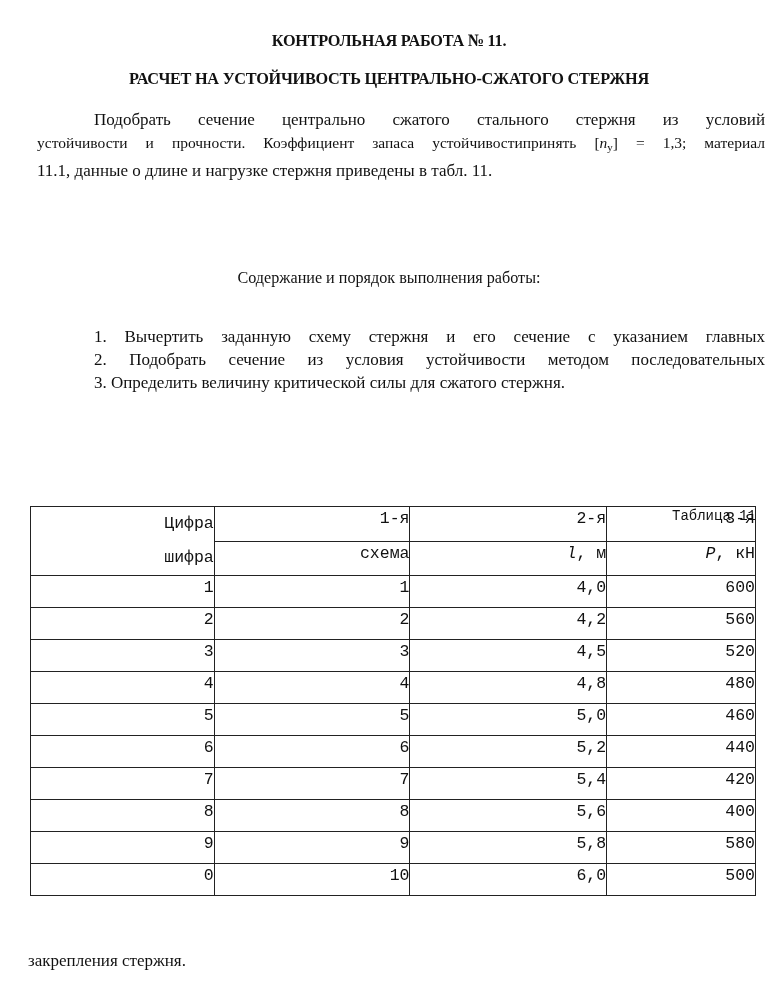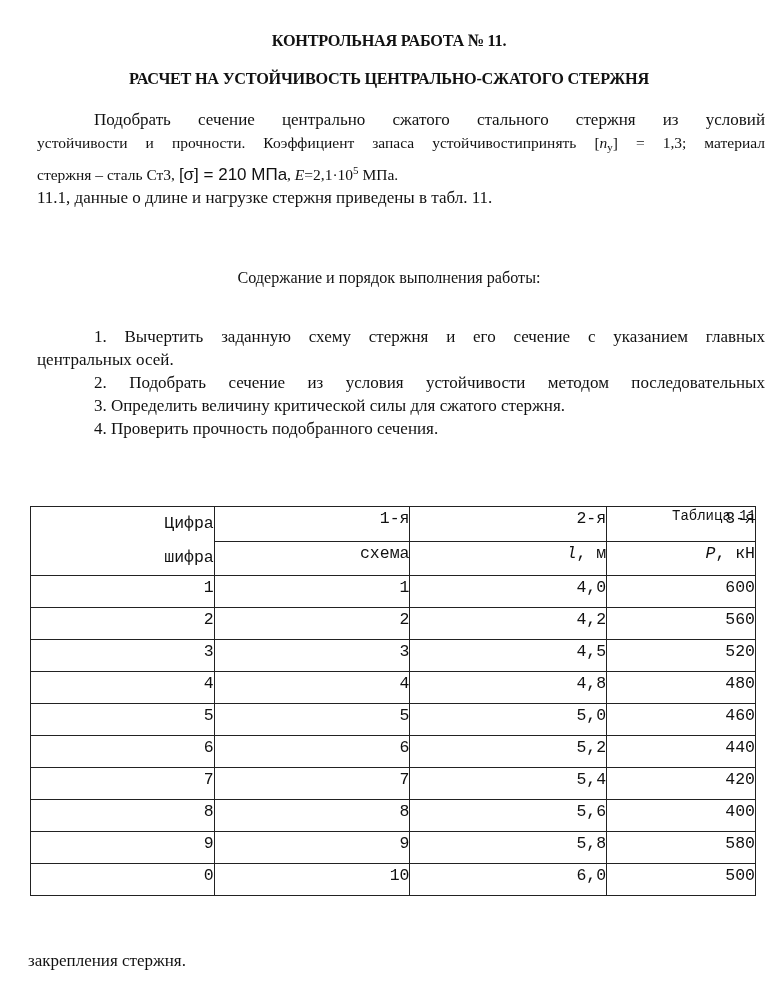--- a/index.html
+++ b/index.html
@@ -57,32 +57,29 @@
 <body>
 
 <div class="page">
 
   <div class="title title1">КОНТРОЛЬНАЯ РАБОТА № 11.</div>
   <div class="title title2">РАСЧЕТ НА УСТОЙЧИВОСТЬ ЦЕНТРАЛЬНО-СЖАТОГО СТЕРЖНЯ</div>
 
   <div class="para" style="top:108px;">
     <span class="line just indent">Подобрать сечение центрально сжатого стального стержня из условий</span>
     <span class="line just small"><span>устойчивости и прочности. Коэффициент запаса устойчивостипринять [</span><i>n</i><sub class="y">y</sub><span>] = 1,3; материал</span></span>
-    <span class="line"><span class="small">стержня – сталь Ст3, </span><span class="sans-num">[σ] = 210 МПа</span><span class="small">, </span><i class="small">E</i><span class="small">=2,1·10</span><sup class="e">5</sup><span class="small"> МПа.</span></span>
     <span class="line">11.1, данные о длине и нагрузке стержня приведены в табл. 11.</span>
   </div>
 
   <div class="heading2">Содержание и порядок выполнения работы:</div>
 
   <div class="para" style="top:325px;">
     <span class="line just indent">1. Вычертить заданную схему стержня и его сечение с указанием главных</span>
-    <span class="line">центральных осей.</span>
     <span class="line just indent">2. Подобрать сечение из условия устойчивости методом последовательных</span>
     <span class="line indent">3. Определить величину критической силы для сжатого стержня.</span>
-    <span class="line indent">4. Проверить прочность подобранного сечения.</span>
   </div>
 
   <div class="table-caption">Таблица 11</div>
 
   <table class="data">
     <colgroup>
         <col class="c1">
         <col class="c2">
         <col class="c3">
         <col class="c4">

